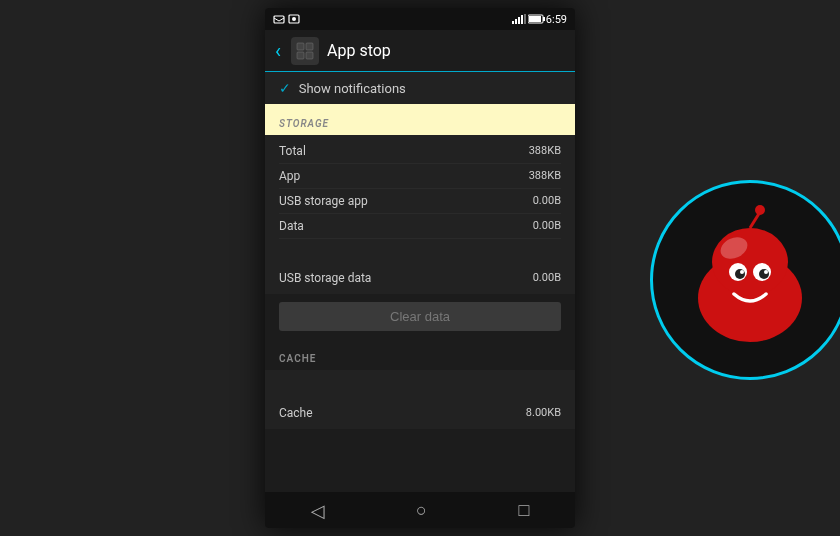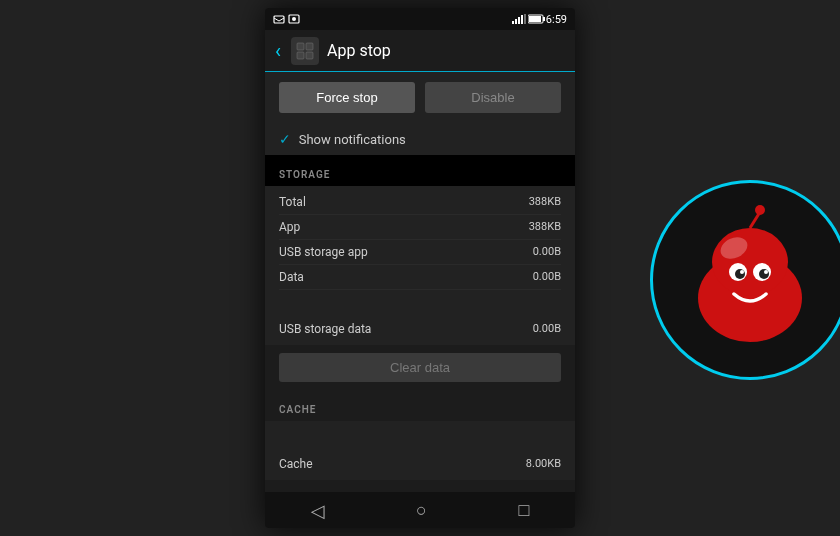--- a/index.html
+++ b/index.html
@@ -153,22 +153,23 @@
       font-size: 14px;
       margin-right: 8px;
     }
     .notif-label {
       color: #ccc;
       font-size: 13px;
     }
 
     
     .section-header {
-      background: #000000;
+      background: #fef9c3;
       padding: 8px 14px 4px 14px;
+      font-style: italic;
     }
     .section-title {
       color: #888;
       font-size: 10px;
       letter-spacing: 1px;
       font-weight: 600;
     }
 
     
     .storage-table {
@@ -310,24 +311,20 @@
             <rect x="1" y="10" width="7" height="7" rx="1" fill="#444" stroke="#777" stroke-width="0.5"></rect>
             <rect x="10" y="10" width="7" height="7" rx="1" fill="#444" stroke="#777" stroke-width="0.5"></rect>
           </svg>
         </div>
         <span class="action-title">App stop</span>
       </div>
 
       <div class="content">
 
 
-        <div class="buttons-row">
-          <button class="btn-force-stop">Force stop</button>
-          <button class="btn-disable">Disable</button>
-        </div>
 
         <div class="notif-row">
           <span class="checkbox-icon">✓</span>
           <span class="notif-label">Show notifications</span>
         </div>
 
         <div class="section-header">
           <span class="section-title">STORAGE</span>
         </div>
 

